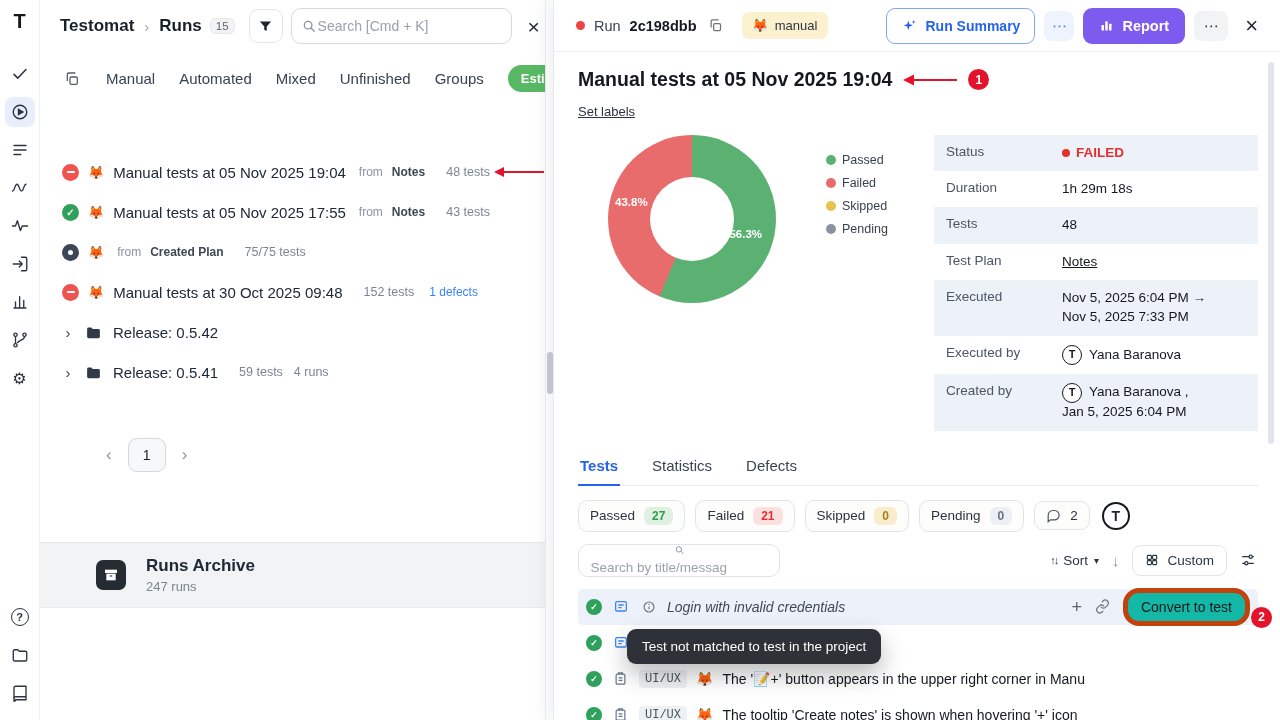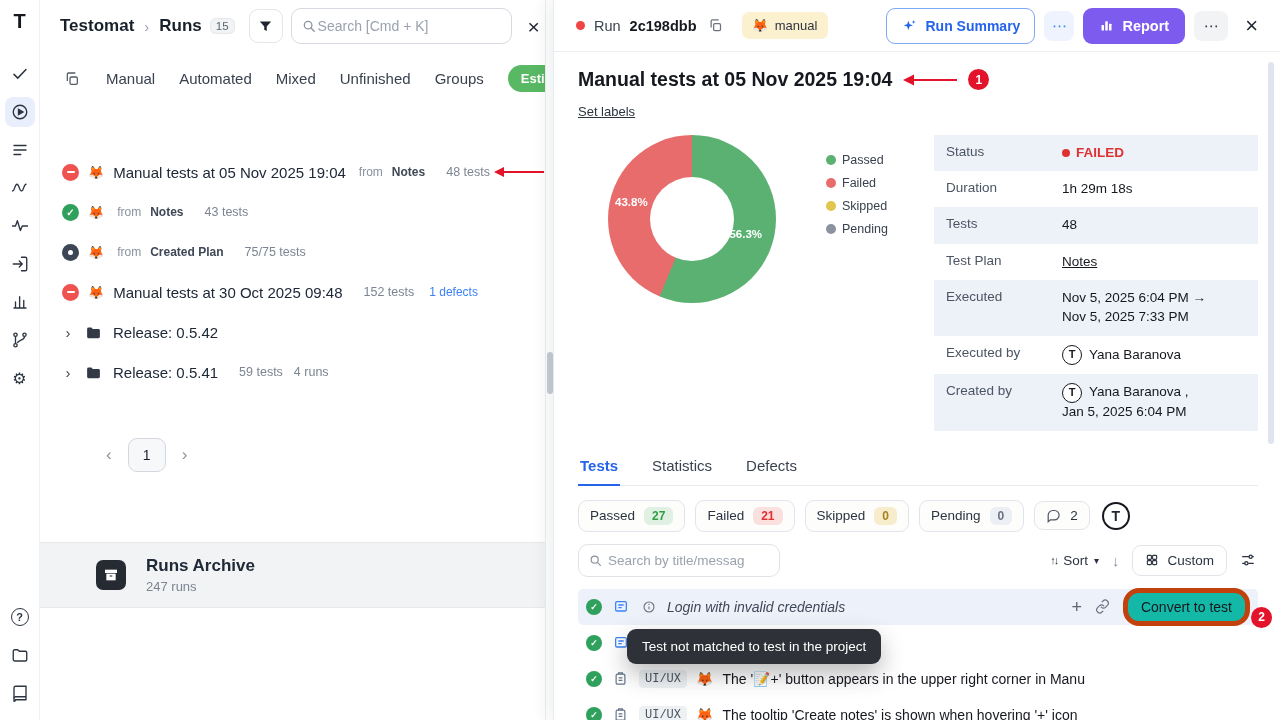--- a/index.html
+++ b/index.html
@@ -119,21 +119,21 @@
   .filters-row { display:flex; align-items:center; gap:10px; margin-top:14px; }
   .chip { display:flex; align-items:center; gap:9px; border:1px solid #e1e5ea; border-radius:9px; padding:6px 11px; font-size:13.5px; color:#2b3440; background:#fdfdfc; cursor:pointer; }
   .chip-count { border-radius:6px; font-size:12px; padding:2px 8px; font-weight:600; }
   .cc-passed { background:#e0f0e3; color:#2f9e44; }
   .cc-failed { background:#fbe0e0; color:#e03131; }
   .cc-skipped { background:#f7eccb; color:#a8821c; }
   .cc-pending { background:#eceff3; color:#6b7280; }
   .logo-chip { width:28px; height:28px; border:2px solid #15181e; border-radius:50%; display:flex; align-items:center; justify-content:center; font-weight:800; font-size:14px; margin-left:2px; cursor:pointer; }
 
   .toolbar { display:flex; align-items:center; margin-top:12px; }
-  .toolbar-search { width:202px; height:33px; border:1px solid #dfe3e8; border-radius:10px; display:flex; align-items:center; gap:4px; padding:0 10px; }
+  .toolbar-search { width:202px; height:33px; border:1px solid #dfe3e8; border-radius:10px; display:flex; align-items:center; gap:4px; padding:0 10px;flex-direction:column; }
   .toolbar-search input { flex:1; font-size:13.5px; color:#33404d; min-width:0; }
   .toolbar-search input::placeholder { color:#9aa2ad; }
   .toolbar-right { margin-left:auto; display:flex; align-items:center; gap:11px; }
   .sort-btn { display:flex; align-items:center; gap:6px; font-size:13.5px; color:#2b3440; }
   .sort-glyph { font-size:11px; letter-spacing:-2px; color:#2b3440; }
   .chev-down { font-size:10px; color:#2b3440; }
   .dl-btn { font-size:15px; color:#8a929e; padding:0 2px; }
   .custom-btn { display:flex; align-items:center; gap:8px; border:1px solid #e1e5ea; border-radius:9px; padding:7px 12px; font-size:13.5px; background:#fff; color:#2b3440; }
 
   .tests-list { margin-top:12px; position:relative; }
@@ -272,20 +272,21 @@
             <path d="M51 6H10" stroke="#e3132b" stroke-width="2"></path>
             <path d="M1 6l10-5v10z" fill="#e3132b"></path>
           </svg>
       </span>
     </div>
     <div class="run-row">
       <span class="status-dot status-passed">
           <span class="check-glyph">✓</span>
         </span>
       <span class="run-emoji">🦊</span>
+      <span class="run-title">Manual tests at 05 Nov 2025 17:55</span>
       <span class="run-from-label">from</span>
       <span class="run-from-value">Notes</span>
       <span class="run-meta">43 tests</span>
     </div>
     <div class="run-row">
       <span class="status-dot status-stopped">
           <span class="dot-glyph"></span>
         </span>
       <span class="run-emoji">🦊</span>
       <span class="run-from-label">from</span>

